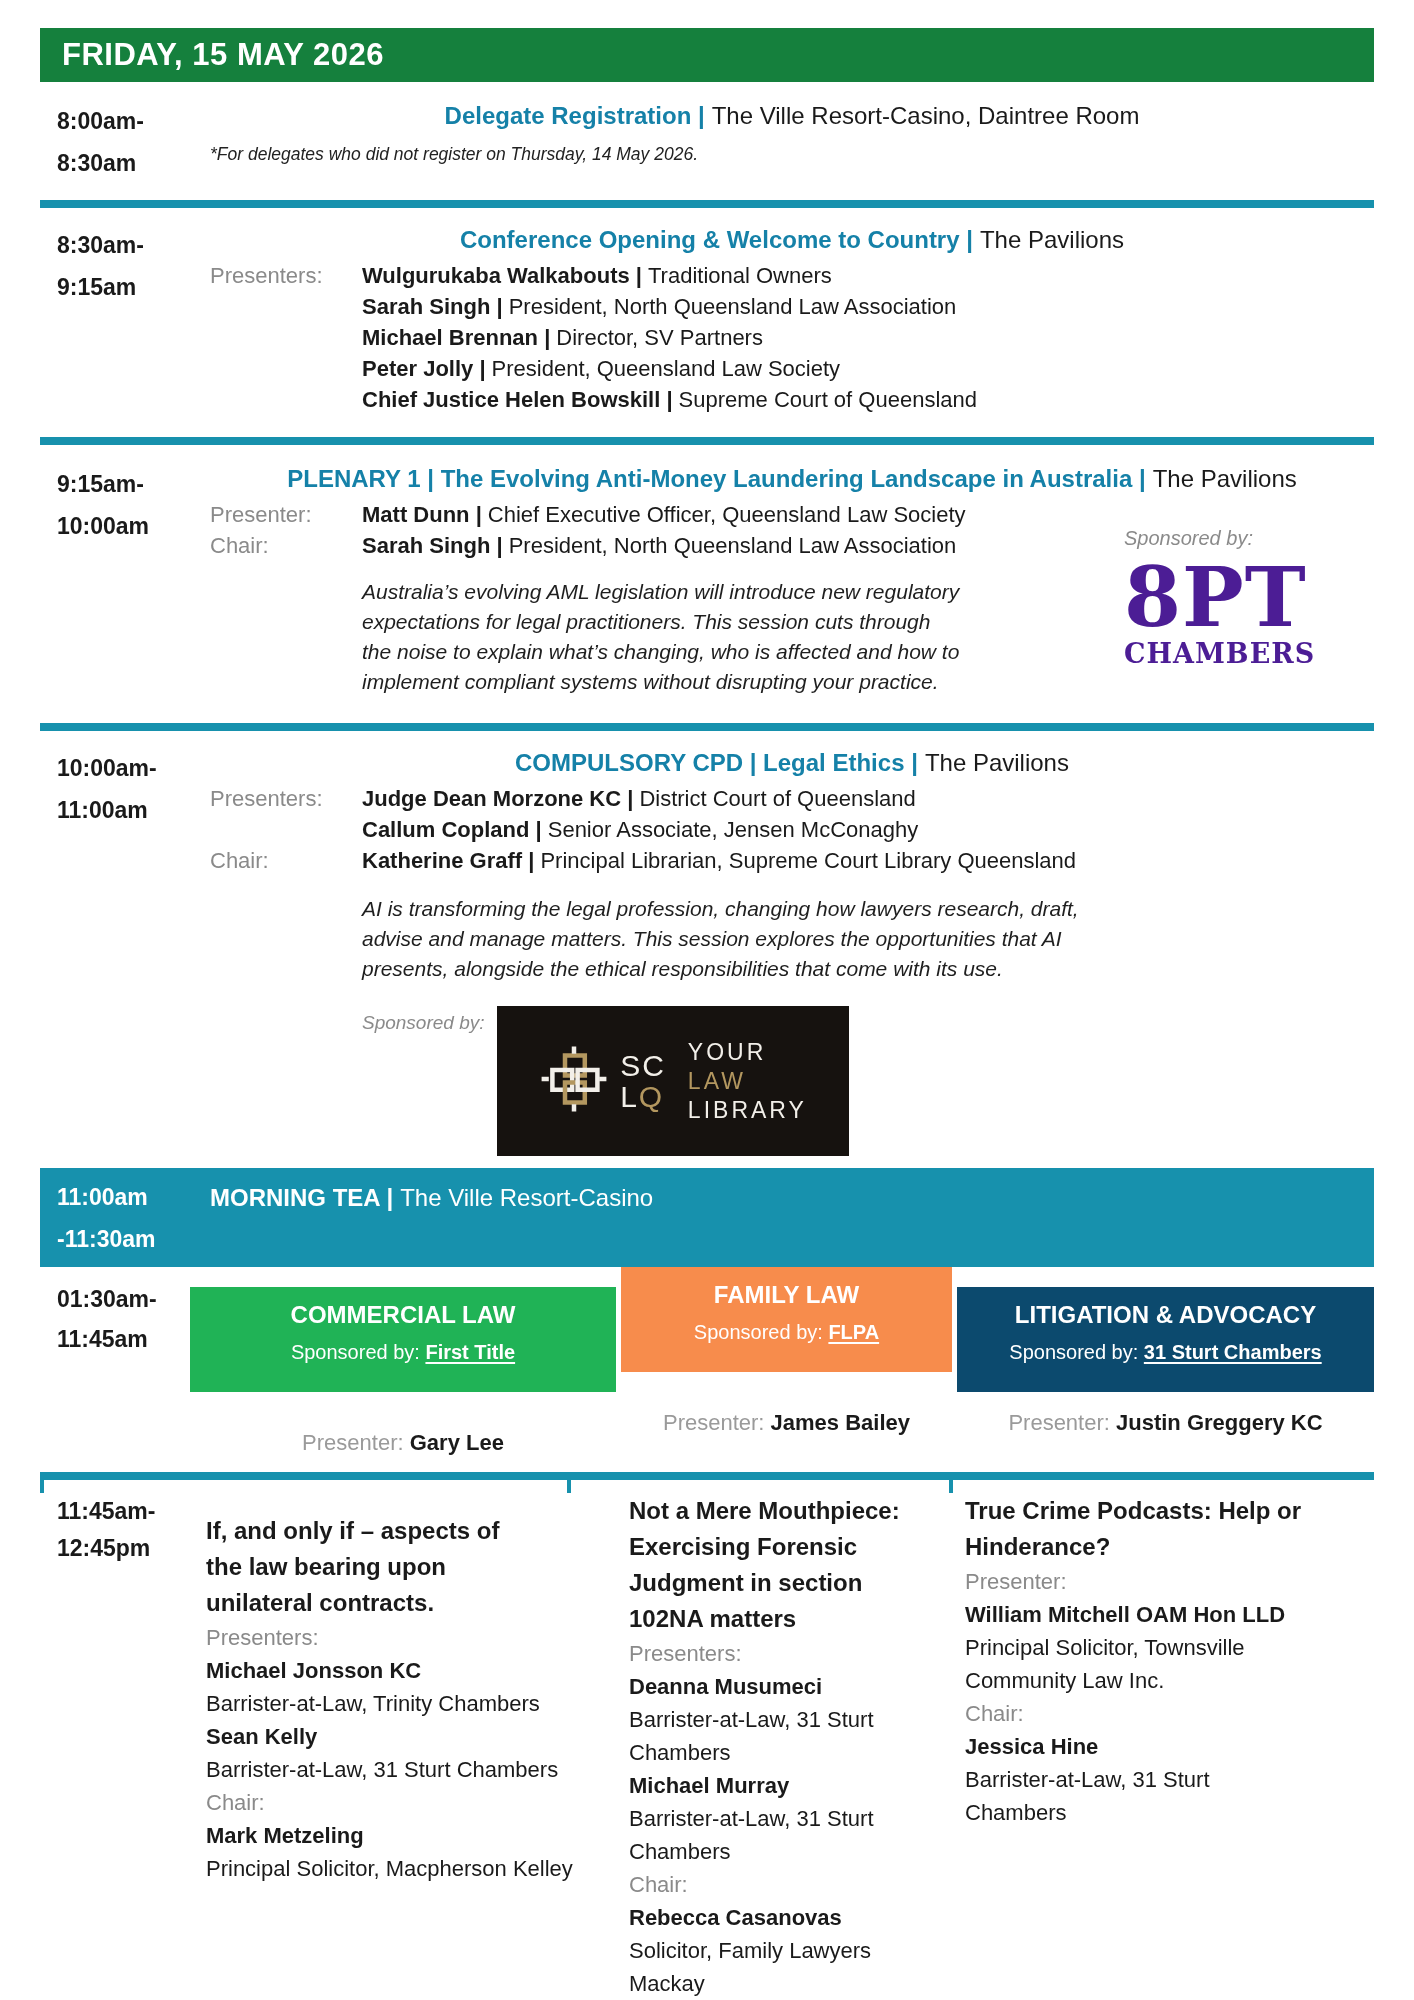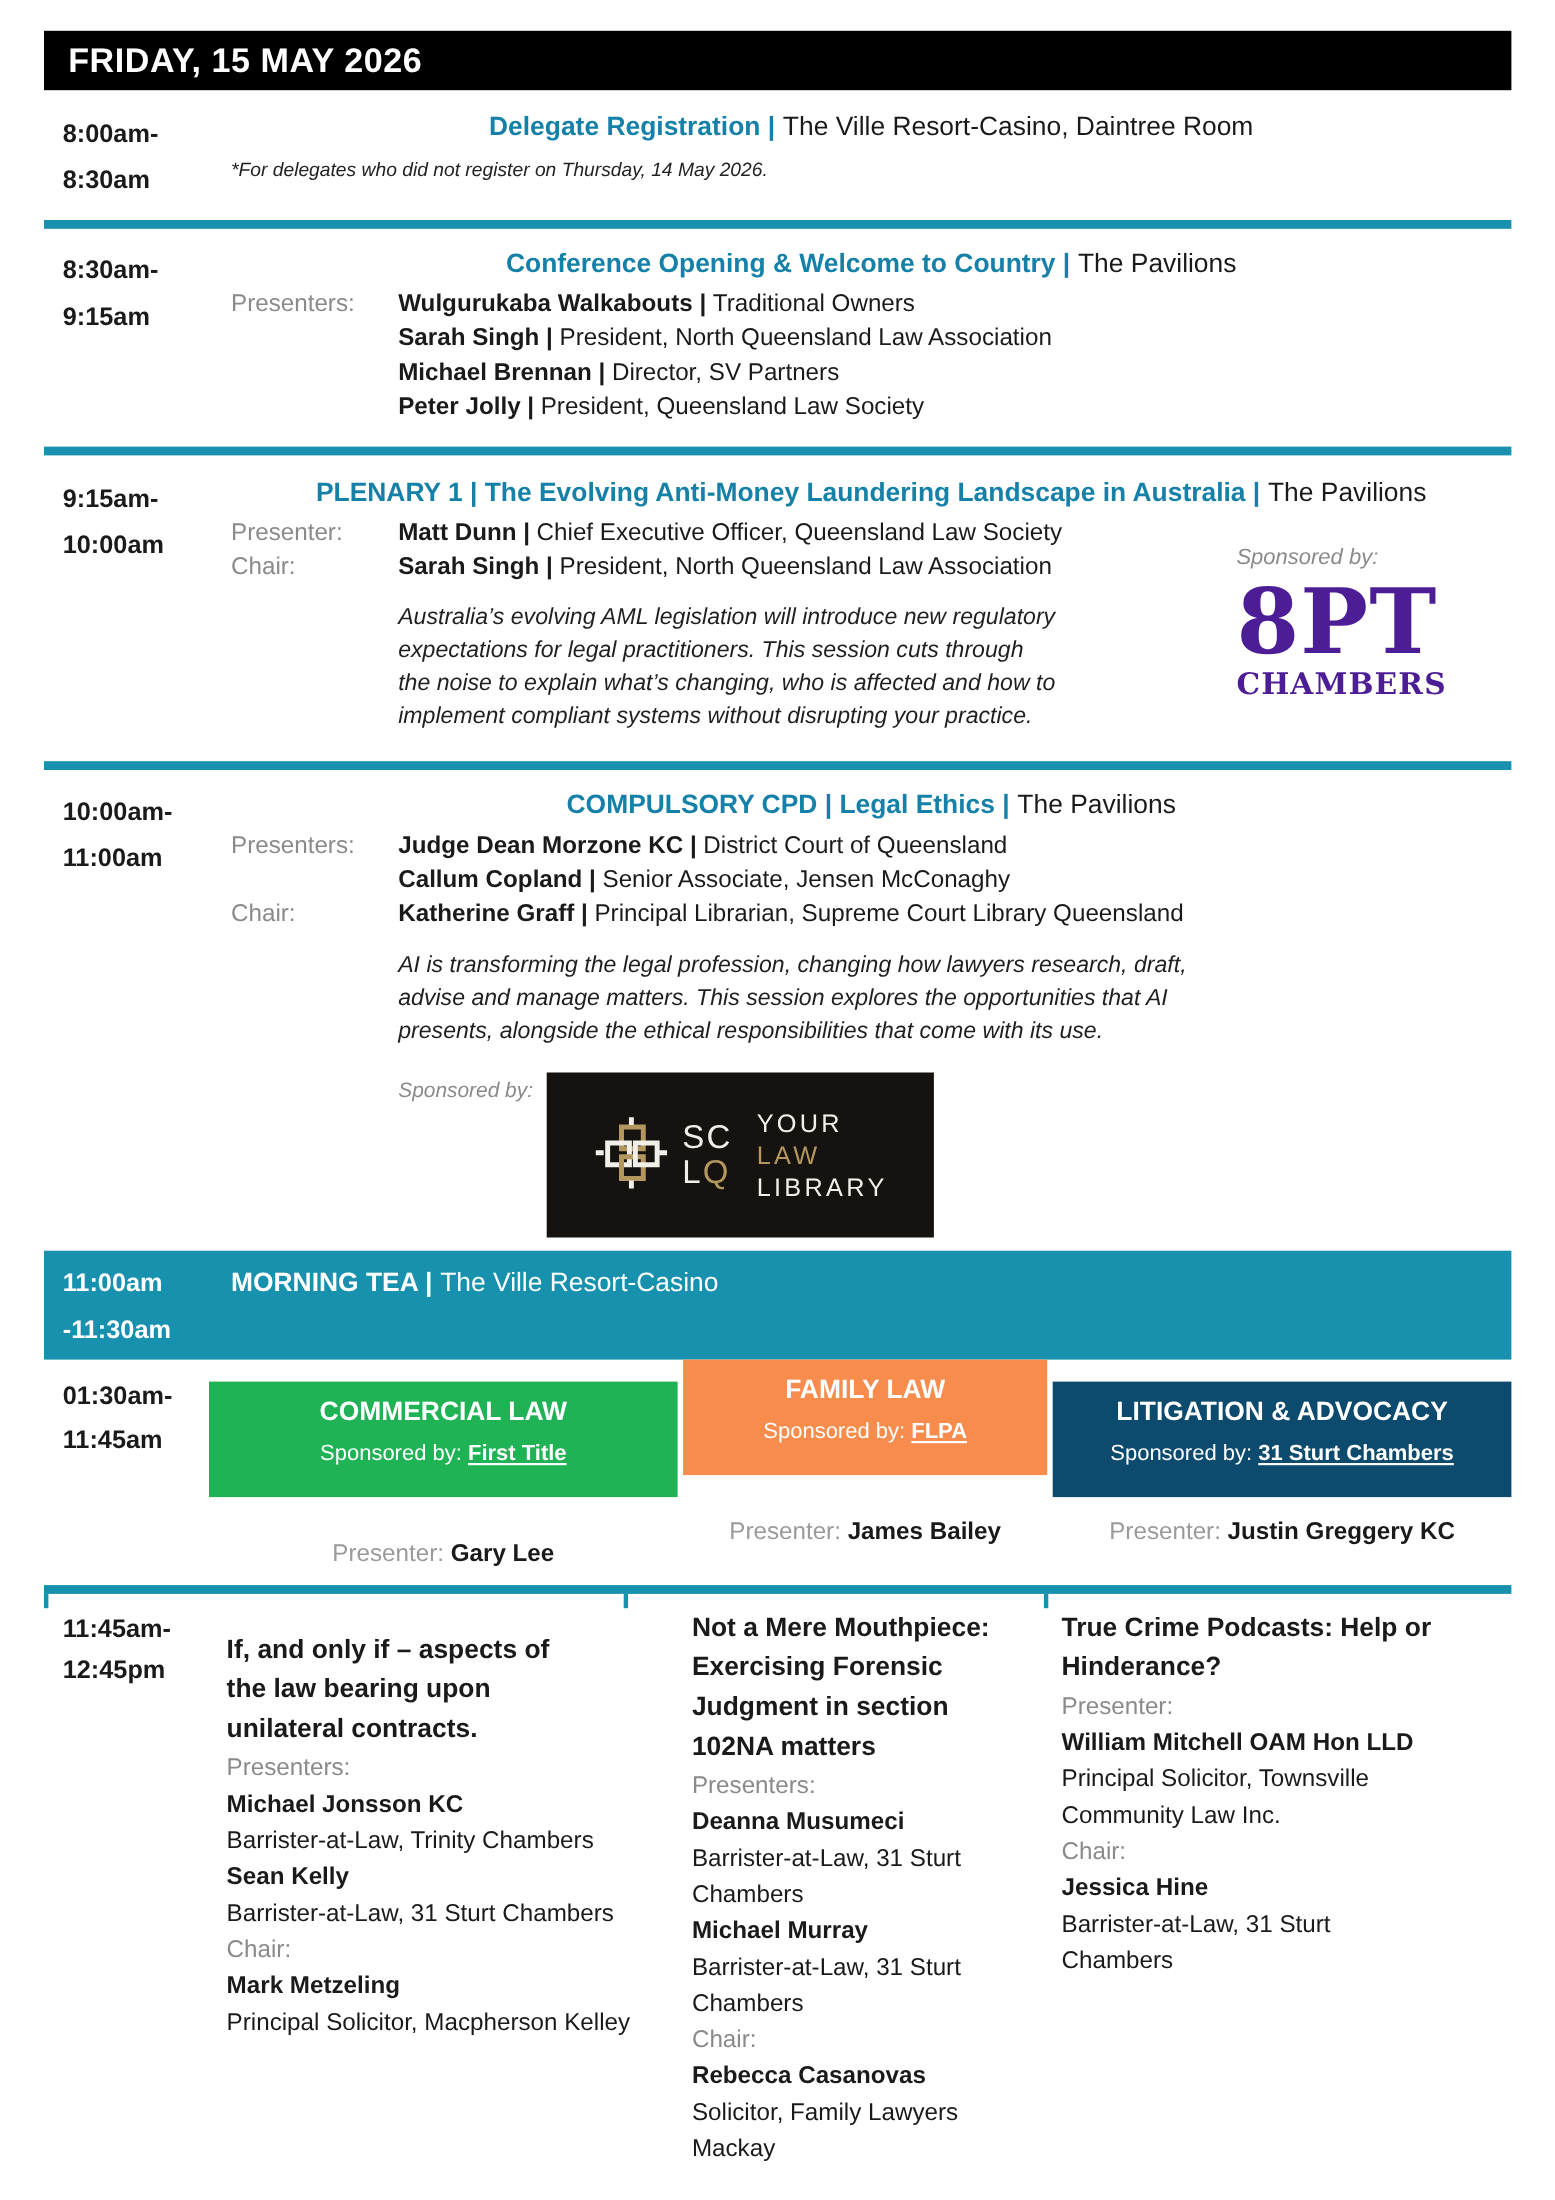--- a/index.html
+++ b/index.html
@@ -8,21 +8,21 @@
     position:relative;
     width:1414px; height:2000px;
     background:#ffffff;
     font-family:"Liberation Sans", sans-serif;
     color:#1a1a1a;
     overflow:hidden;
   }
   
   .day-bar {
     margin:28px 40px 0; height:54px;
-    background:#000000; color:#fff;
+    background:#15803d; color:#fff;
     display:flex; align-items:center;
     padding-left:22px;
     font-size:31px; font-weight:bold; letter-spacing:.5px;
   }
   
   .section { display:flex; margin:16px 40px 0; }
   .time-col {
     width:150px; flex:none;
     font-size:23px; font-weight:bold; line-height:42px;
     padding-left:17px; white-space:nowrap;
@@ -169,20 +169,24 @@
           <span class="p-label"></span>
           <span class="p-body"><b>Sarah Singh |</b><span class="role">President, North Queensland Law Association</span></span>
         </div>
         <div class="people-row">
           <span class="p-label"></span>
           <span class="p-body"><b>Michael Brennan |</b><span class="role">Director, SV Partners</span></span>
         </div>
         <div class="people-row">
           <span class="p-label"></span>
           <span class="p-body"><b>Peter Jolly |</b><span class="role">President, Queensland Law Society</span></span>
+        </div>
+        <div class="people-row">
+          <span class="p-label"></span>
+          <span class="p-body"><b>Chief Justice Helen Bowskill |</b><span class="role">Supreme Court of Queensland</span></span>
         </div>
       </div>
     </div>
   </div>
 
   <div class="divider d2"></div>
 
   <div class="section" style="margin-top:18px;">
     <div class="time-col">
       <div>9:15am-</div>

